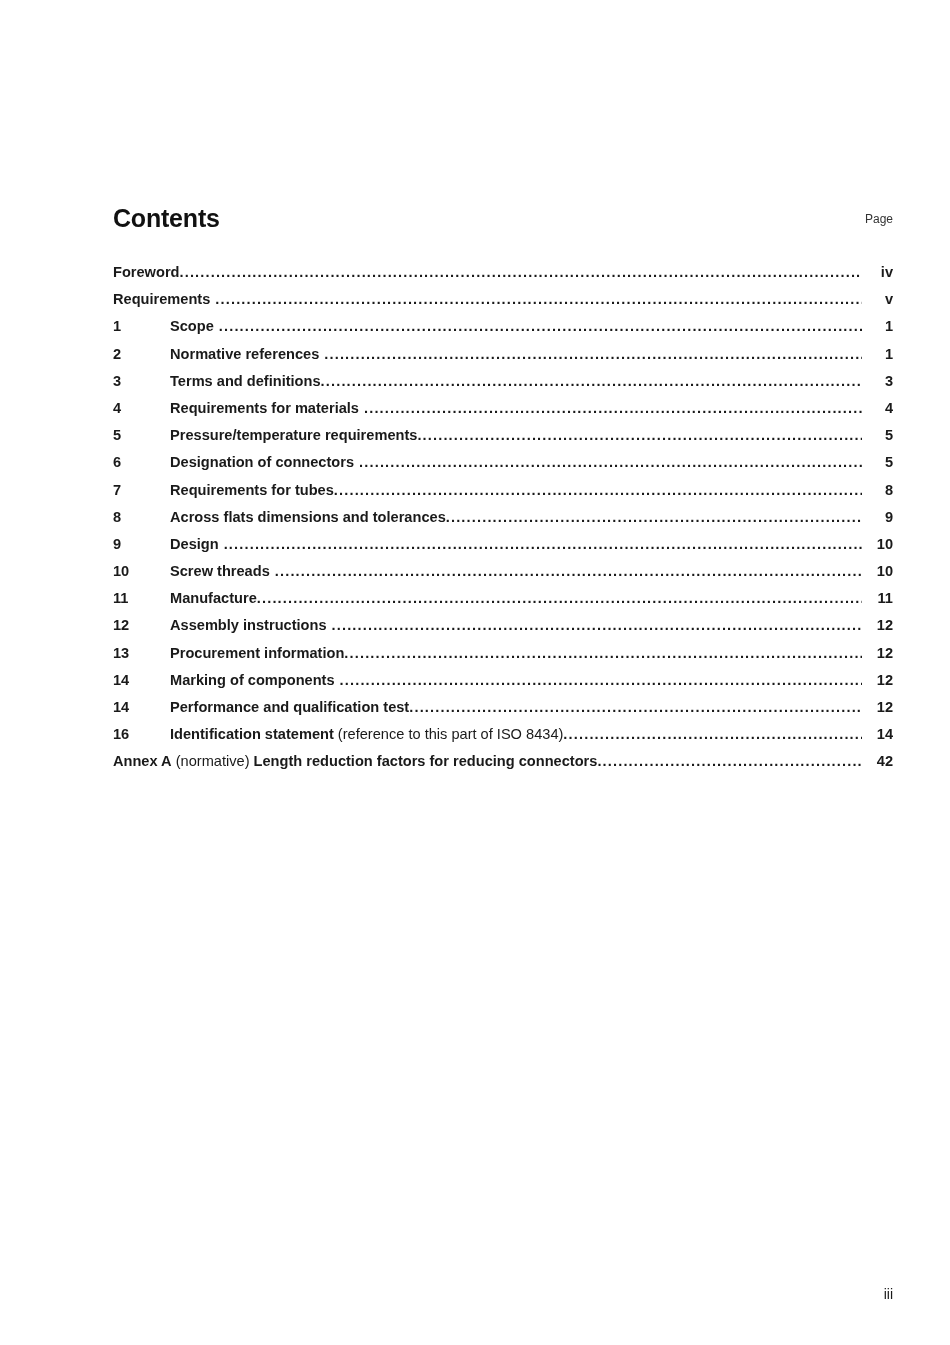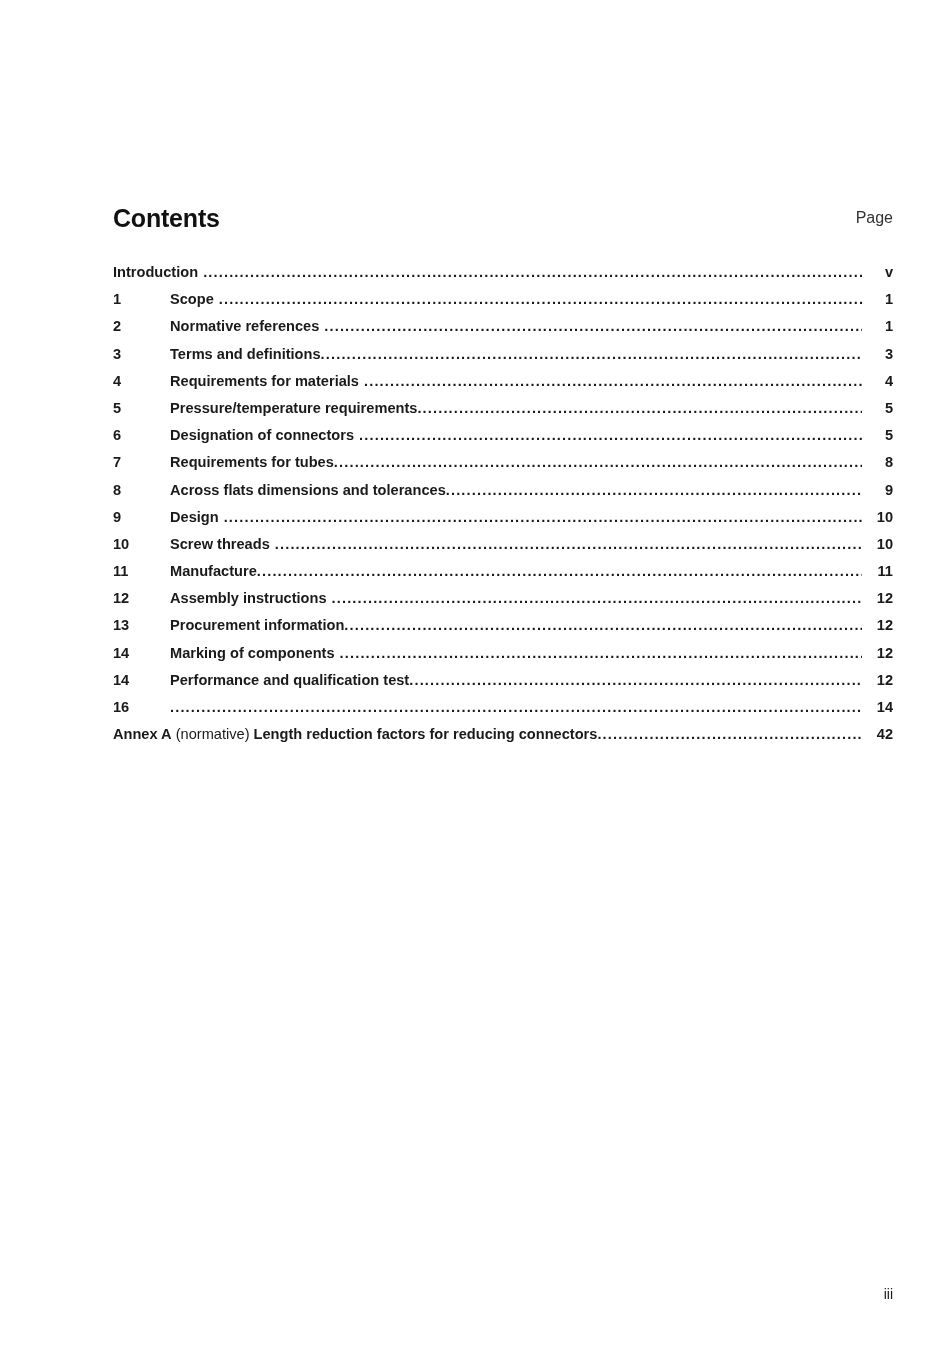--- a/index.html
+++ b/index.html
@@ -36,21 +36,21 @@
     justify-content: space-between;
   }
   .contents-title {
     font-size: 25px;
     font-weight: bold;
     letter-spacing: -0.2px;
     line-height: 1;
     color: #111111;
   }
   .page-label {
-    font-size: 16px;
+    font-size: 12px;
     font-weight: normal;
     color: #333333;
     line-height: 1;
     position: relative;
     top: -4px;
   }
 
   
   .toc {
     position: absolute;
@@ -128,21 +128,26 @@
 
 <div class="page">
 
   <div class="heading-row">
     <div class="contents-title">Contents</div>
     <div class="page-label">Page</div>
   </div>
 
   <div class="toc" id="toc-list">
       <div class="toc-row no-num">
-        <span class="toc-text"><span>Introduction</span><span class="gap"></span></span>
+        <span class="toc-text"><span>Foreword</span></span>
+        <span class="leader"></span>
+        <span class="toc-pageno">iv</span>
+      </div>
+      <div class="toc-row no-num">
+        <span class="toc-text"><span>Requirements</span><span class="gap"></span></span>
         <span class="leader"></span>
         <span class="toc-pageno">v</span>
       </div>
       <div class="toc-row">
         <span class="toc-num">1</span>
         <span class="toc-text"><span>Scope</span><span class="gap"></span></span>
         <span class="leader"></span>
         <span class="toc-pageno">1</span>
       </div>
       <div class="toc-row">
@@ -224,20 +229,21 @@
         <span class="toc-pageno">12</span>
       </div>
       <div class="toc-row">
         <span class="toc-num">14</span>
         <span class="toc-text"><span>Performance and qualification test</span></span>
         <span class="leader"></span>
         <span class="toc-pageno">12</span>
       </div>
       <div class="toc-row">
         <span class="toc-num">16</span>
+        <span class="toc-text"><span>Identification statement</span><span class="reg"> (reference to this part of ISO 8434)</span></span>
         <span class="leader"></span>
         <span class="toc-pageno">14</span>
       </div>
       <div class="toc-row no-num">
         <span class="toc-text"><span>Annex A</span><span class="reg"> (normative)</span><span>  Length reduction factors for reducing connectors</span></span>
         <span class="leader"></span>
         <span class="toc-pageno">42</span>
       </div>
     </div>
 

